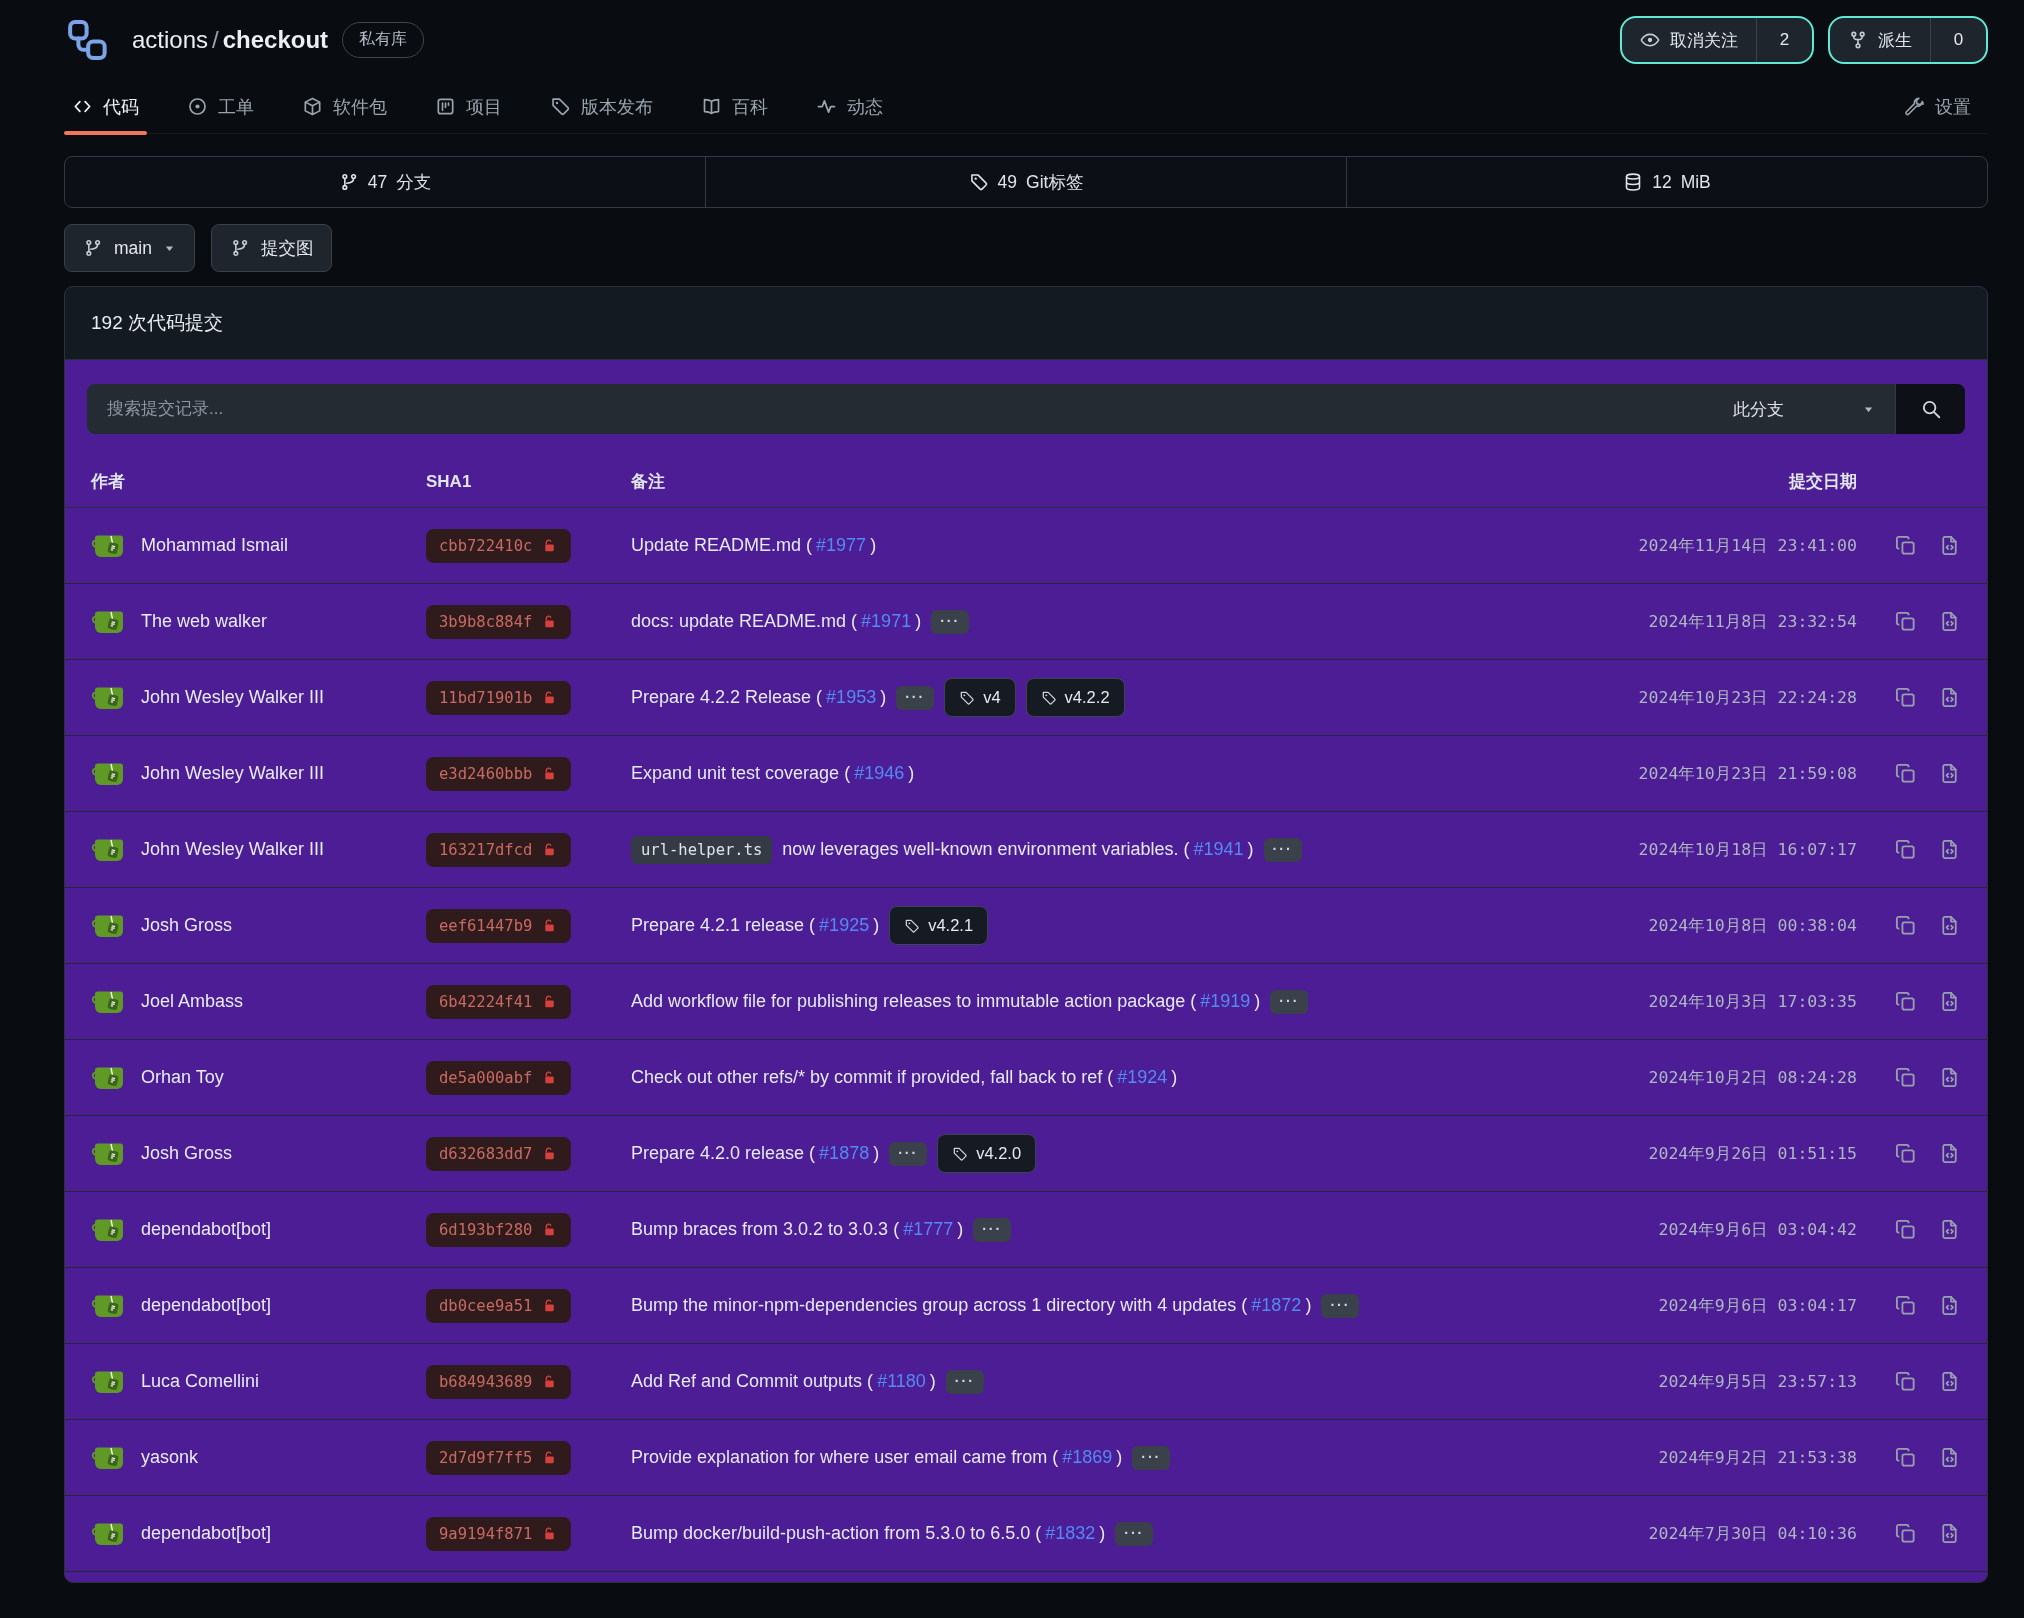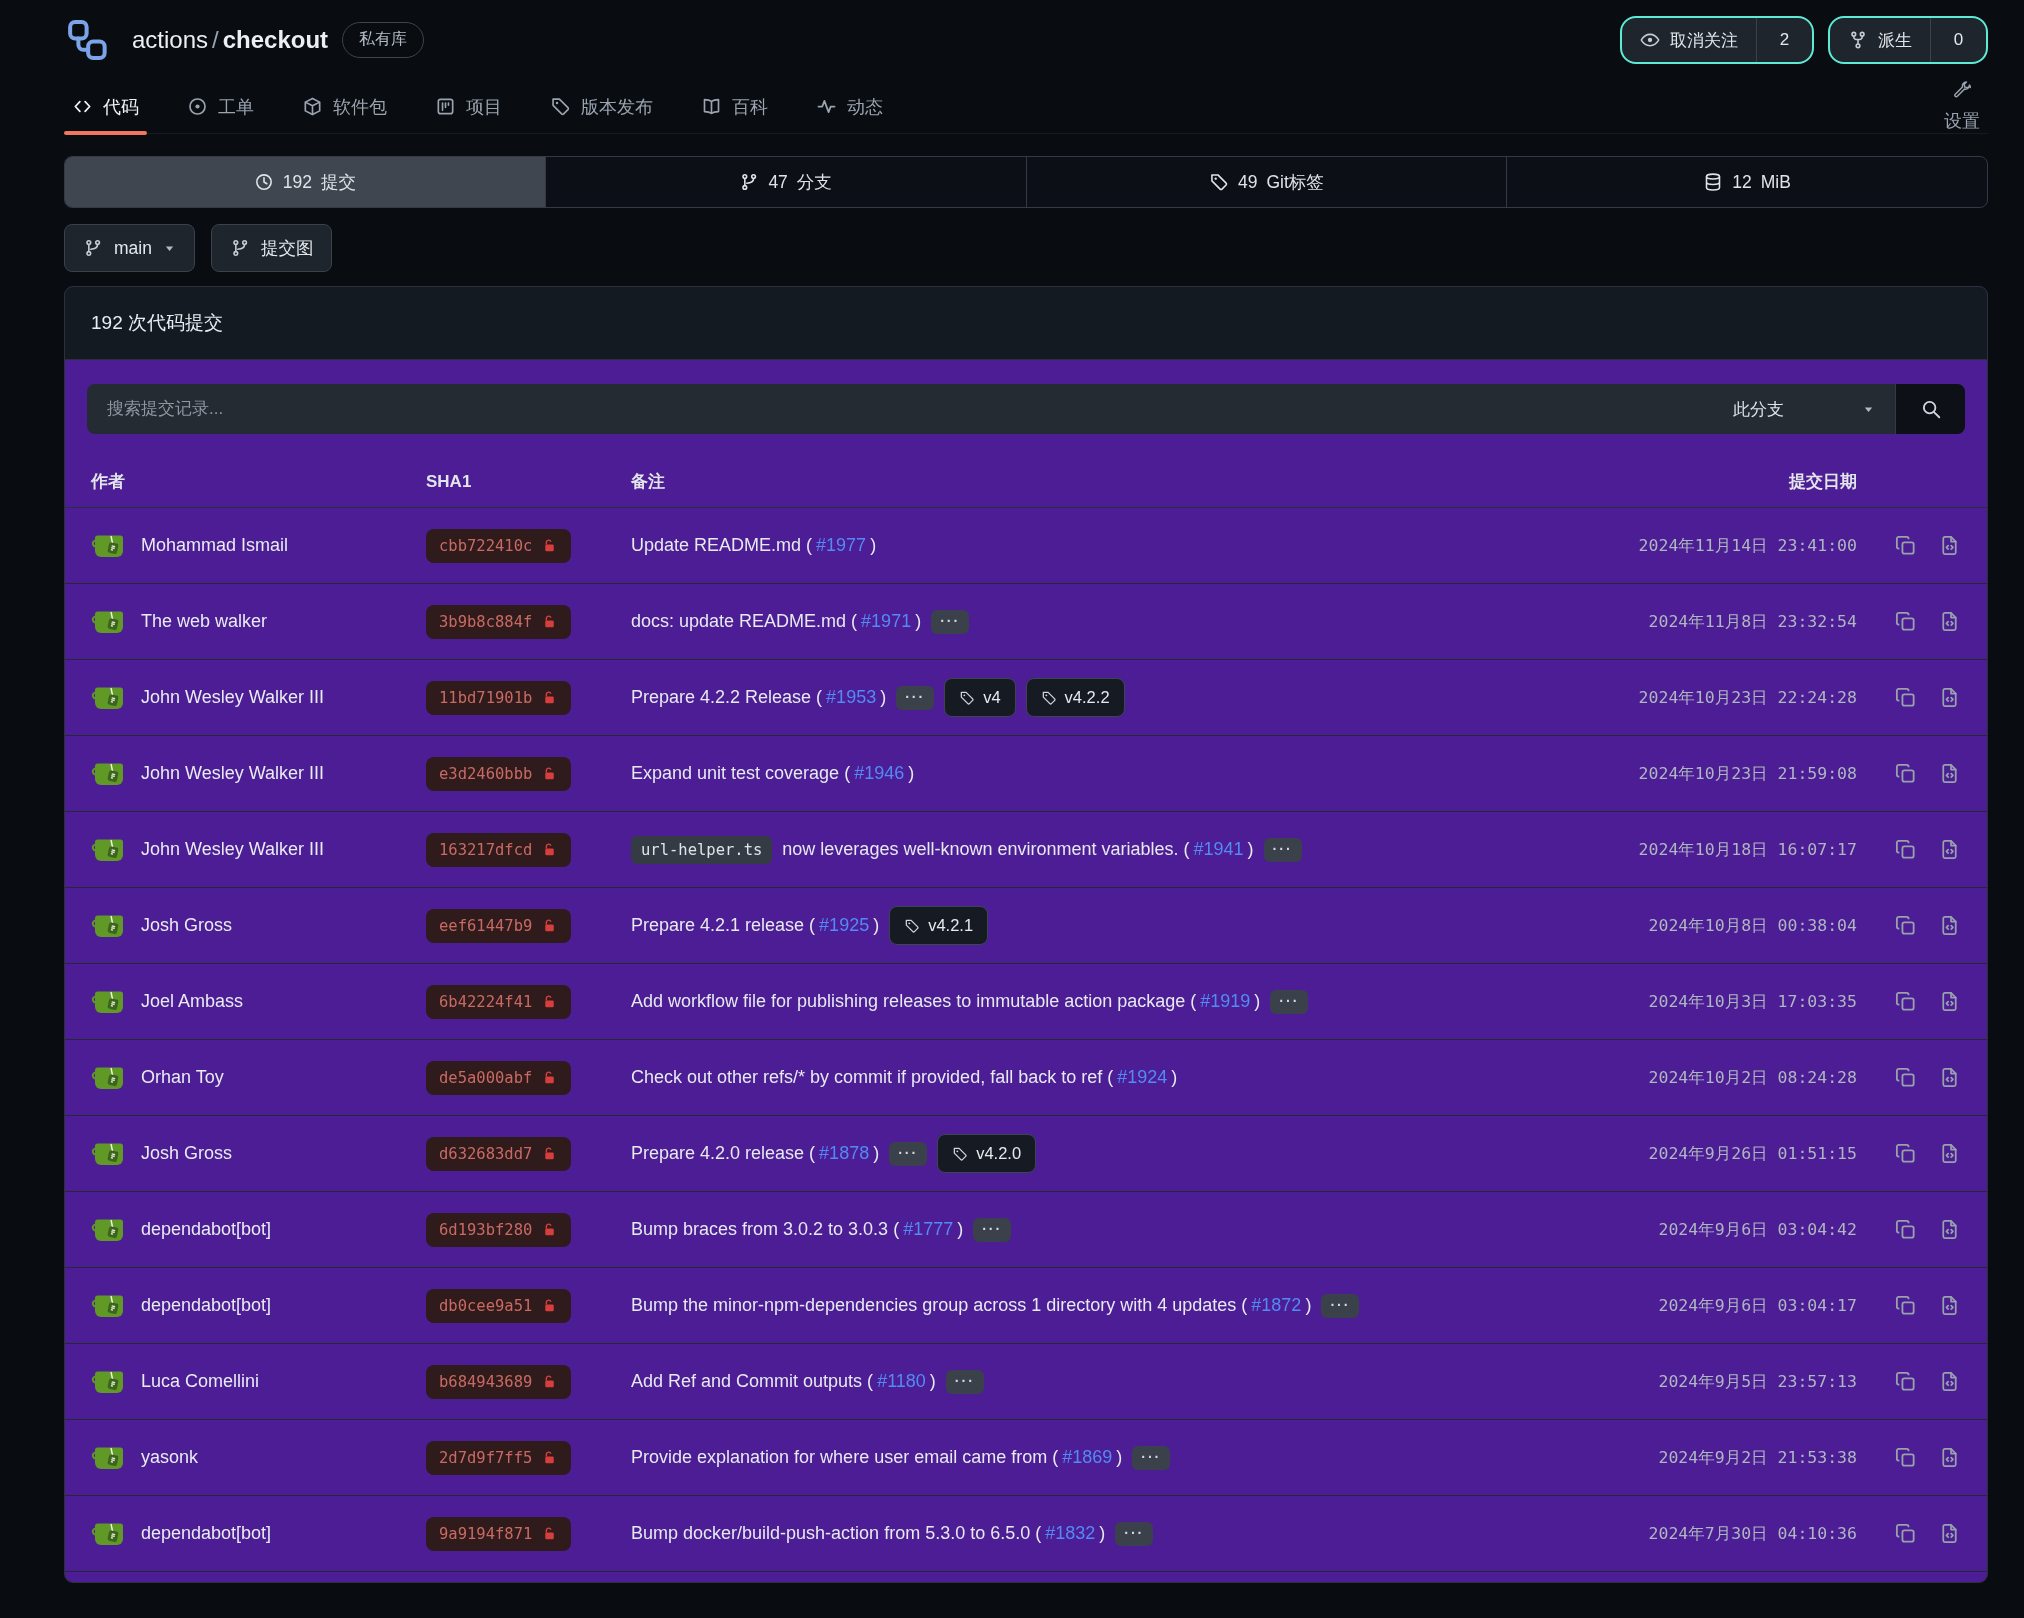--- a/index.html
+++ b/index.html
@@ -43,21 +43,21 @@
     display:flex; align-items:center; gap:10px; padding:0 8px; margin-right:32px;
     color:#9aa4af; font-size:18px; position:relative; cursor:pointer;
   }
   .nav-tab .icon-s { color:#9aa4af; width:21px; height:21px; }
   .nav-tab.active { color:#f0f3f6; }
   .nav-tab.active .icon-s { color:#f0f3f6; }
   .nav-tab.active::after {
     content:""; position:absolute; left:0; right:0; bottom:-2px; height:4px;
     background:#f0765e; border-radius:3px;
   }
-  .nav-tab.settings { margin-left:auto; margin-right:0;flex-direction:column; }
+  .nav-tab.settings { margin-left:auto; margin-right:9px; }
 
   
   .stats-bar {
     display:flex; margin-top:22px; height:52px; border:1px solid #333a43;
     border-radius:8px; overflow:hidden; background:#0c0f15;
   }
   .stat-seg {
     flex:1 1 0; display:flex; align-items:center; justify-content:center; gap:9px;
     font-size:17.5px; color:#dfe4e9; border-right:1px solid #333a43; cursor:pointer;
   }
@@ -250,30 +250,20 @@
       </div>
     <div class="nav-tab settings">
       <svg class="icon-s" viewBox="0 0 24 24" fill="none" stroke="currentColor" stroke-width="1.9" stroke-linecap="round" stroke-linejoin="round">
         <path d="M20.8 6.4a5 5 0 0 1-6.2 5L8 18l-2.6 2.6a1.8 1.8 0 0 1-2.6-2.6L5.4 15.4l6.6-6.6a5 5 0 0 1 5-6.2l-2.8 2.8.7 3.6 3.6.7 2.8-2.8c.3.7.5 1.6.5 2.5z"></path>
       </svg>
       <span>设置</span>
     </div>
   </div>
 
   <div class="stats-bar" id="stats-bar">
-      <div class="stat-seg active">
-        <span style="display: inline-flex;">
-          <svg viewBox="0 0 24 24" fill="none" stroke="currentColor" stroke-width="1.9" stroke-linecap="round" class="icon-s">
-            <circle cx="12" cy="12" r="8.6"></circle>
-            <path d="M12 6.8V12l3.4 2.1"></path>
-          </svg>
-        </span>
-        <span class="stat-count">192</span>
-        <span>提交</span>
-      </div>
       <div class="stat-seg">
         <span style="display: inline-flex;">
           <svg viewBox="0 0 24 24" fill="none" stroke="currentColor" stroke-width="1.9" stroke-linecap="round" class="icon-s">
             <circle cx="7" cy="5.5" r="2.2"></circle>
             <circle cx="17.5" cy="5.5" r="2.2"></circle>
             <circle cx="7" cy="18.5" r="2.2"></circle>
             <path d="M7 7.8v8.4M17.5 7.8c0 4.4-4.3 5.5-8.2 5.7"></path>
           </svg>
         </span>
         <span class="stat-count">47</span>

